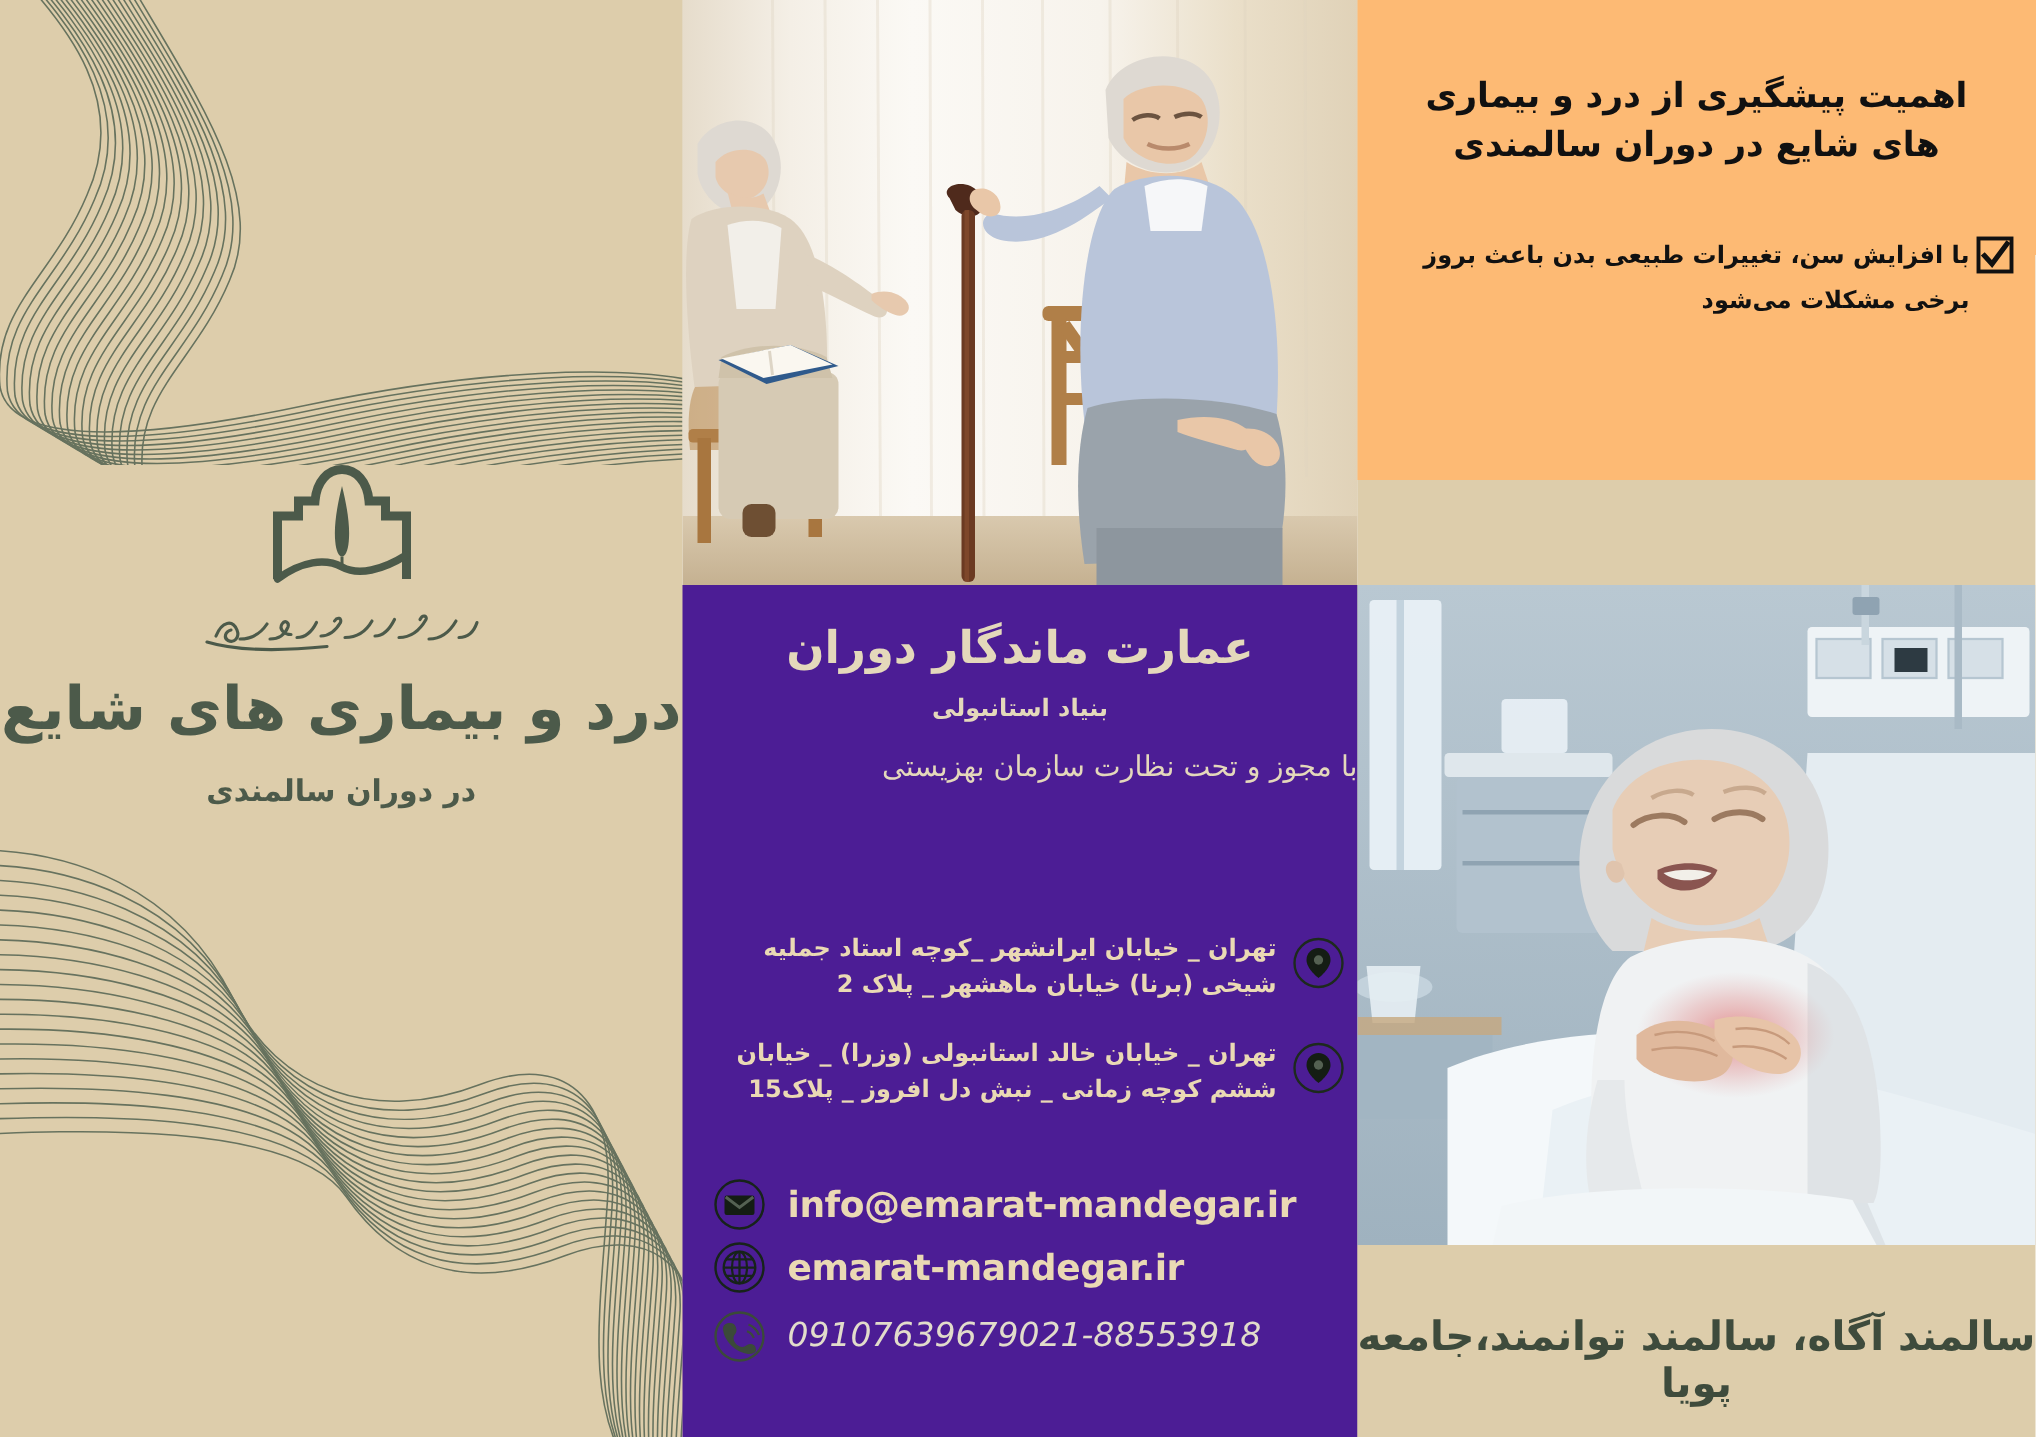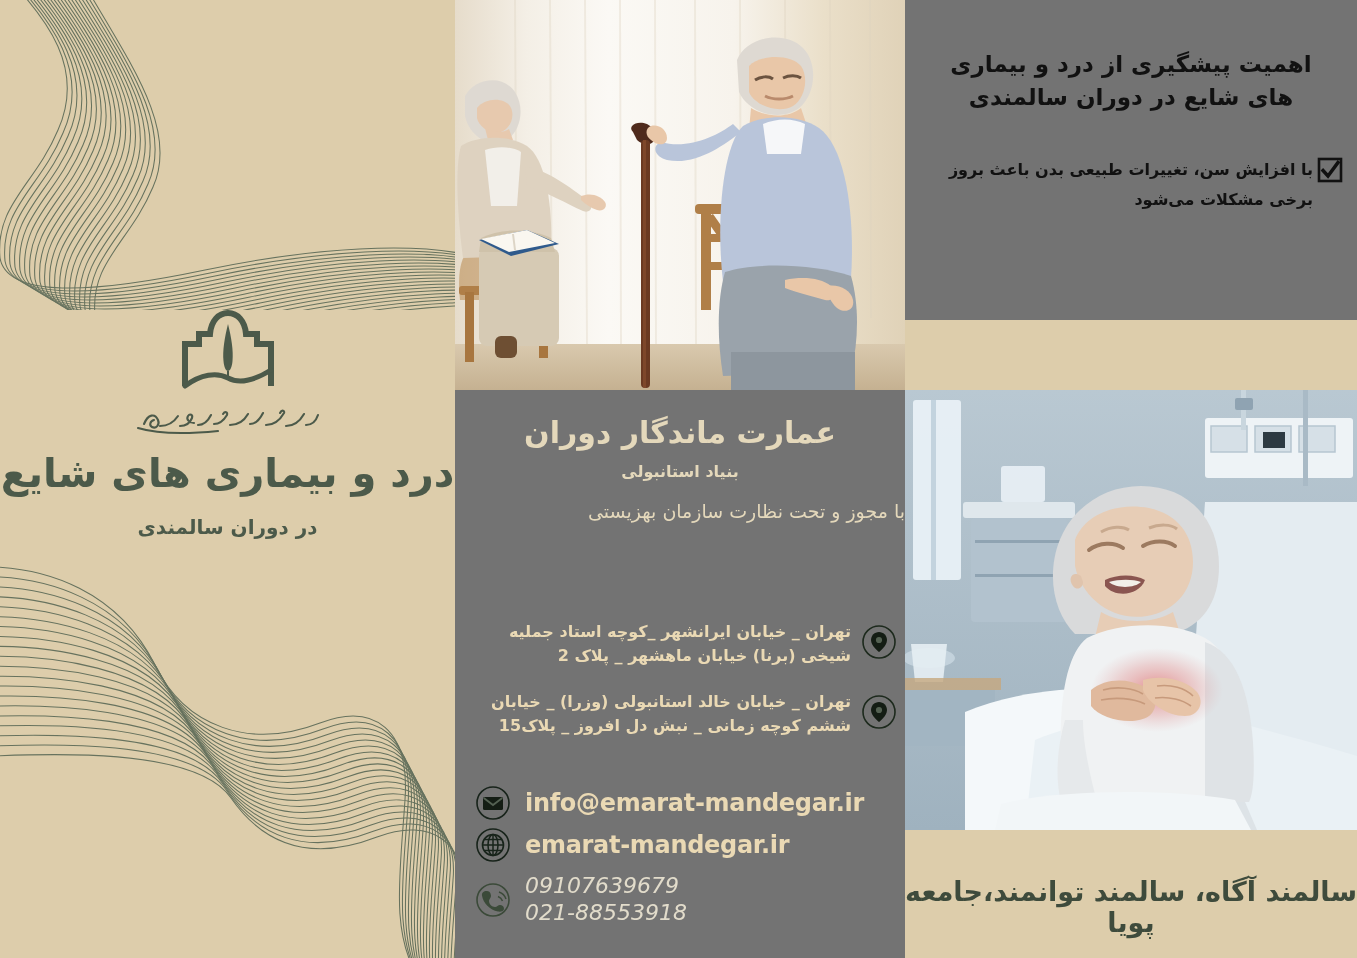--- a/index.html
+++ b/index.html
@@ -50,21 +50,21 @@
   
   #photo-couple{
     position:absolute;left:455px;top:0;width:450px;height:390px;
     overflow:hidden;
     background:#e8e0d4;
   }
 
   
   #green-panel{
     position:absolute;left:455px;top:390px;width:450px;height:568px;
-    background:#737373;
+    background:#4c1d95;
     overflow:hidden;
   }
   #org-name{
     position:absolute;left:0;top:25px;width:450px;text-align:center;
     color:#e4d8bb;font-size:30px;font-weight:bold;direction:rtl;
   }
   #org-foundation{
     position:absolute;left:0;top:72px;width:450px;text-align:center;
     color:#e4d8bb;font-size:16px;font-weight:bold;direction:rtl;
   }
@@ -98,30 +98,30 @@
     display:flex;align-items:center;
     padding:0 0 0 20px;
     margin-bottom:6px;
   }
   .contact-icon{flex:0 0 auto;width:36px;height:36px;margin-right:14px;}
   .contact-text{
     color:#ead9b4;font-size:24px;font-weight:bold;
     direction:ltr;text-align:left;letter-spacing:-0.3px;
   }
   .contact-row.phone{align-items:center;margin-top:10px;}
-  .phone-lines{display:flex;flex-direction:column;}
+  .phone-lines{display:flex;}
   .phone-lines span{
     color:#e2dccb;font-size:22px;font-style:italic;font-weight:normal;
     line-height:1.22;direction:ltr;text-align:left;
   }
 
   
   #right-top{
     position:absolute;left:905px;top:0;width:452px;height:320px;
-    background:#737373;overflow:hidden;
+    background:#fdba74;overflow:hidden;
   }
   #right-heading{
     position:absolute;left:22px;top:48px;width:408px;
     text-align:center;color:#111111;
     font-size:23px;font-weight:bold;line-height:1.45;direction:rtl;
   }
   #bullet-list{
     position:absolute;left:14px;top:155px;width:424px;direction:rtl;
   }
   .bullet-row{

